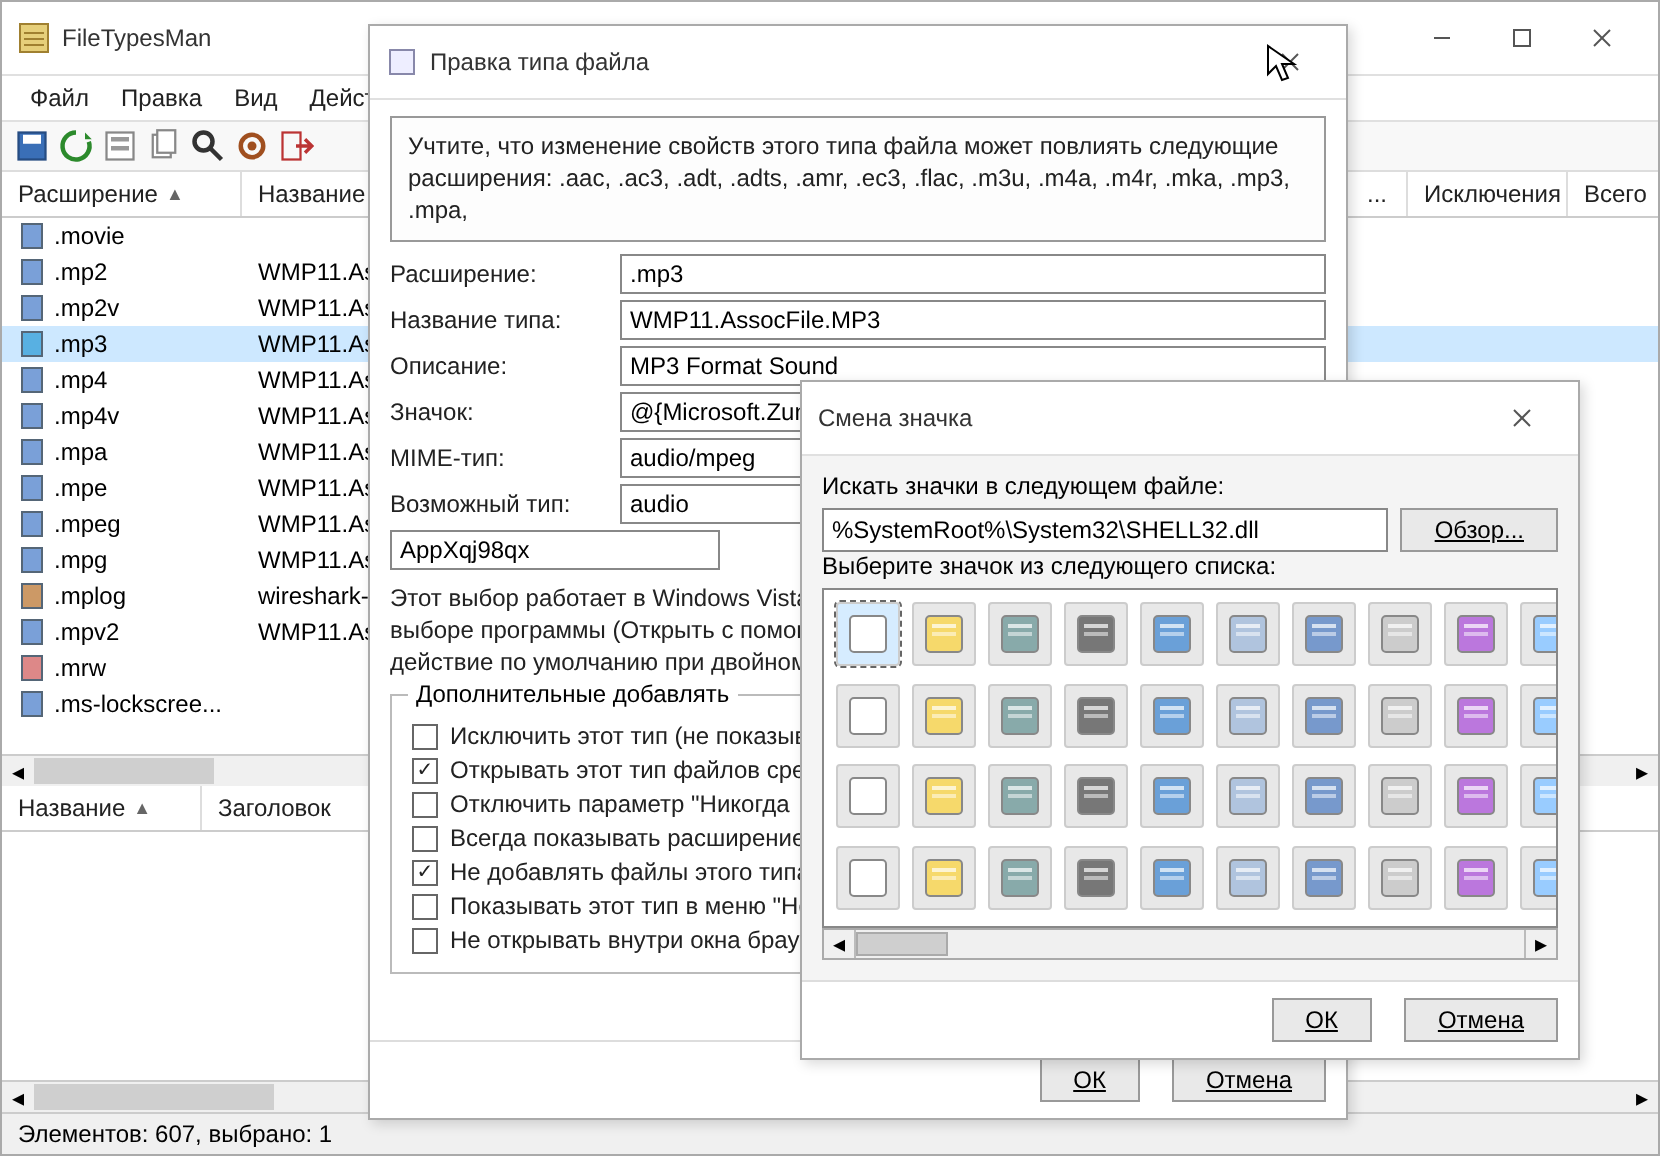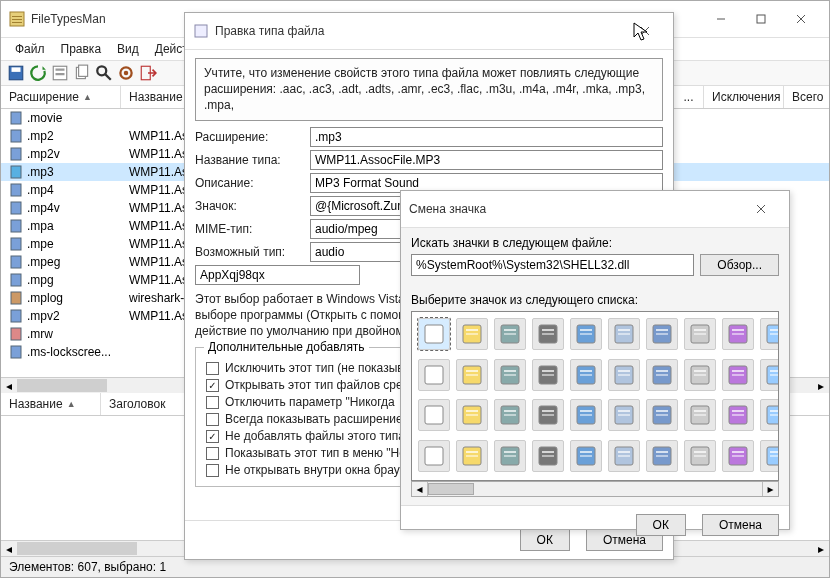--- a/index.html
+++ b/index.html
@@ -28,21 +28,21 @@
 .row.selected { background: #cde8ff; }
 .cell { padding: 1px 8px; display: flex; align-items: center; gap: 4px; white-space: nowrap; overflow: hidden; }
 .fileicon { width: 14px; height: 14px; flex: none; }
 
 .statusbar { border-top: 1px solid #ccc; background: #f0f0f0; padding: 3px 8px; display: flex; }
 
 
 .formrow { display: flex; align-items: center; margin: 3px 0; }
 .formrow label { width: 115px; color: #222; }
 .formrow input[type=text] { flex: 1; border: 1px solid #888; padding: 2px 4px; font-size: 12px; height: 20px; }
-.btn { border: 1px solid #999; background: #e9e9e9; padding: 3px 16px; font-size: 12px; }
+.btn { border: 1px solid #999; background: #e9e9e9; padding: 3px 16px; font-size: 12px; text-decoration: underline; }
 .note { border: 1px solid #999; background: #fdfdfd; padding: 6px 8px; line-height: 1.35; color: #222; margin-bottom: 6px; }
 .group { border: 1px solid #bbb; padding: 10px 10px 6px 10px; margin-top: 8px; position: relative; }
 .group > .legend { position: absolute; top: -8px; left: 8px; background: #fff; padding: 0 4px; }
 .chkrow { display: flex; align-items: center; gap: 6px; margin: 3px 0; color: #222; }
 .chk { width: 13px; height: 13px; border: 1px solid #666; background: #fff; display: flex; align-items: center; justify-content: center; font-size: 10px; color: #222; }
 
 .dlgbtns { display: flex; gap: 16px; justify-content: flex-end; padding: 8px 10px; border-top: 1px solid #ddd; }
 
 
 .icongrid { display: grid; grid-template-columns: repeat(10, 32px); gap: 6px; padding: 6px; border: 1px solid #888; background: #fff; height: 170px; overflow: hidden; }
@@ -458,21 +458,21 @@
           <svg viewBox="0 0 10 10">
             <line x1="1" y1="1" x2="9" y2="9" stroke="#555"></line>
             <line x1="9" y1="1" x2="1" y2="9" stroke="#555"></line>
           </svg>
         </div>
     </div>
   </div>
 
   <div style="padding:8px 10px;flex:1;display:flex;flex-direction:column;background:#f4f4f4">
     <div style="margin-bottom:4px">Искать значки в следующем файле:</div>
-    <div style="display:flex;gap:6px;margin-bottom:17px">
+    <div style="display:flex;gap:6px;margin-bottom:0">
       <input type="text" style="flex: 1 1 0%; border: 1px solid rgb(136, 136, 136); padding: 2px 4px; height: 22px; background: rgb(255, 255, 255);" value="%SystemRoot%\System32\SHELL32.dll">
       <button class="btn">Обзор...</button>
     </div>
     <div style="margin-bottom:4px">Выберите значок из следующего списка:</div>
     <div class="icongrid" id="icongrid">
         <div class="ic sel">
           <svg width="24" height="24" viewBox="0 0 24 24">
             <rect x="3" y="3" width="18" height="18" rx="2" fill="#fff" stroke="#888"></rect>
             <rect x="6" y="7" width="12" height="2" fill="#fff" opacity=".7"></rect>
             <rect x="6" y="11" width="12" height="2" fill="#fff" opacity=".5"></rect>

